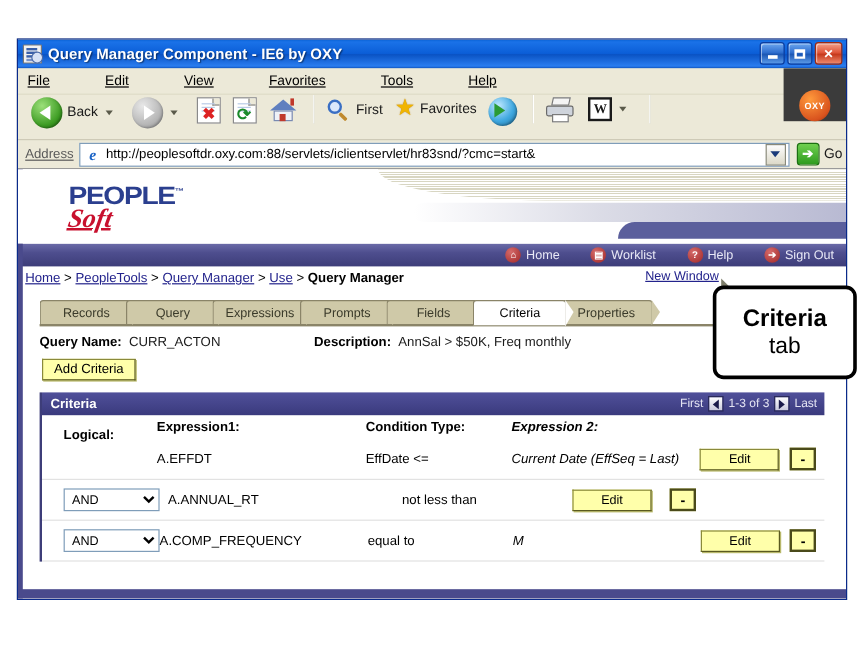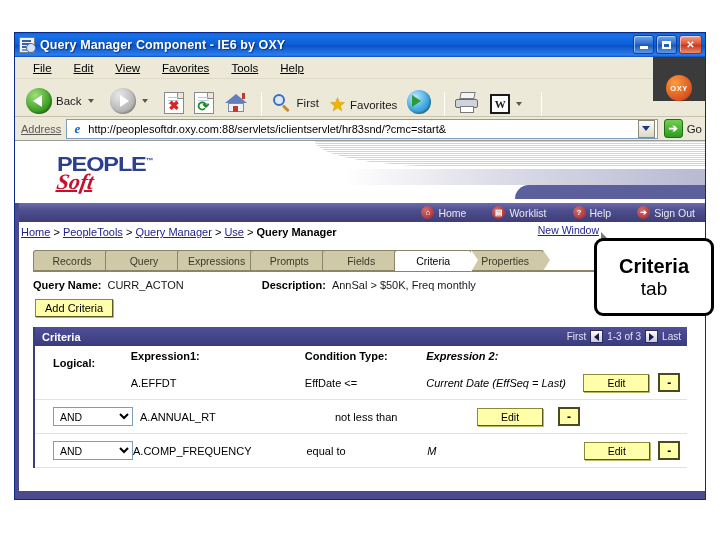--- a/index.html
+++ b/index.html
@@ -55,40 +55,41 @@
   .winbtn.close {
     background:linear-gradient(to bottom,#f3a28c,#e0563a 45%,#c63a1d 55%,#ef8a6c);
     border-color:#9e2a12; width:23px;
   }
   .winbtn .min-glyph{display:block;width:8px;height:3px;background:#fff;margin-top:6px;}
   .winbtn .max-glyph{display:block;width:9px;height:8px;border:2px solid #fff;border-top-width:3px;}
 
   
   #menubar {
     height:22px; background:#ece9d8; display:flex; align-items:center;
-    padding-left:18px; border-bottom:1px solid #dfdbc8;
+    padding-left:8px; border-bottom:1px solid #dfdbc8;
     position:relative;
+    gap:24px;
   }
   #menubar .mi { font-size:11.5px; color:#000; margin-right:22px; white-space:nowrap; }
   #menubar .mi u { text-decoration:underline; }
   #oxy-badge {
     position:absolute; right:0; top:0; width:52px; height:44px;
     background:#3b3b3b;
     display:flex;align-items:flex-end;justify-content:center;
   }
   #oxy-badge .oxy-circle{
     width:26px;height:26px;border-radius:50%;
     background:radial-gradient(circle at 35% 30%,#ff9a3c,#d9531e 70%,#8c2f0c);
     color:#fff;font-size:7.5px;font-weight:bold;
     display:flex;align-items:center;justify-content:center;letter-spacing:.5px;
   }
 
   
   #toolbar {
-    height:38px; background:#ece9d8; display:flex; align-items:flex-end;
+    height:38px; background:#ece9d8; display:flex; align-items:flex-start;
     padding-left:8px; border-bottom:1px solid #c6c2ae;
   }
   .tb-item { display:flex; align-items:center; margin-right:4px; padding:2px 3px; white-space:nowrap; }
   .tb-item .lbl { font-size:11.5px; color:#1a1a1a; margin-left:4px; }
   .circ { width:26px;height:26px;border-radius:50%;display:flex;align-items:center;justify-content:center;flex:none; }
   .circ.green { background:radial-gradient(circle at 35% 28%,#9ce07a,#3c9b22 65%,#1f6b10); box-shadow:inset -1px -1px 2px rgba(0,0,0,.3); }
   .circ.gray  { background:radial-gradient(circle at 35% 28%,#e8e8e8,#b4b4b4 65%,#8a8a8a); box-shadow:inset -1px -1px 2px rgba(0,0,0,.25); }
   .arrowL, .arrowR { width:0;height:0;border-top:6px solid transparent;border-bottom:6px solid transparent; }
   .arrowL { border-right:9px solid #fff; margin-right:3px; }
   .arrowR { border-left:9px solid #fff; margin-left:3px; }

